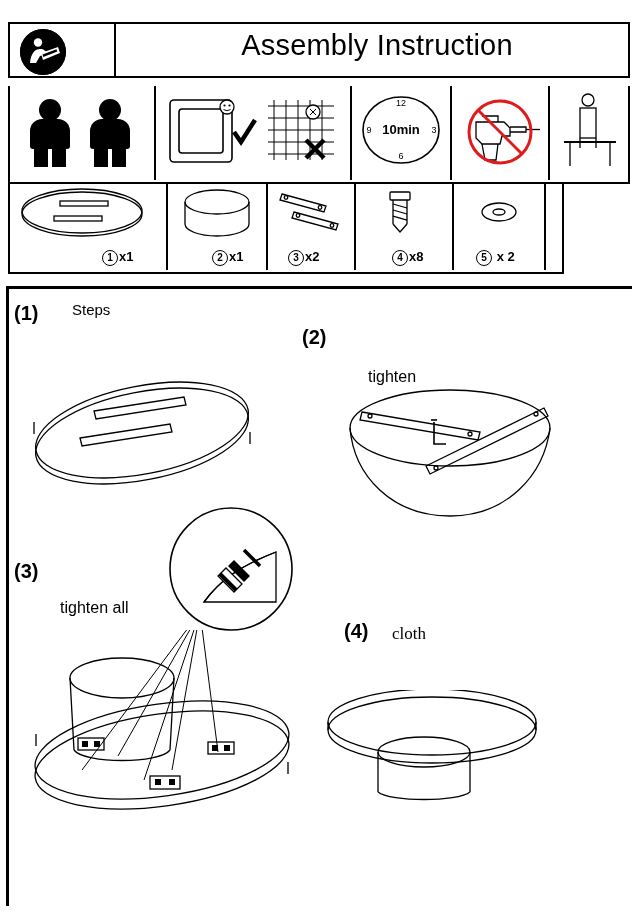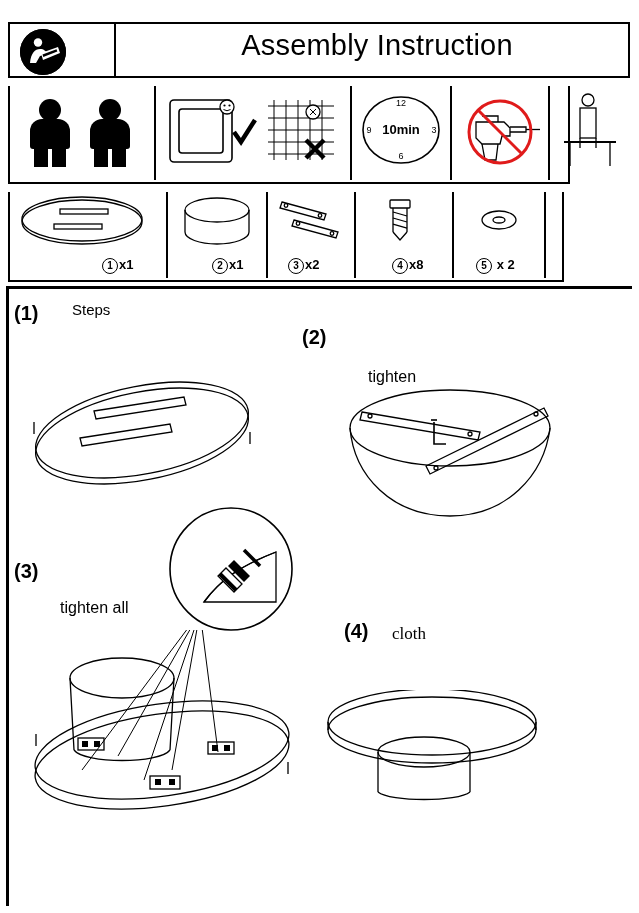--- a/index.html
+++ b/index.html
@@ -6,33 +6,33 @@
   body{width:639px;height:913px;font-family:"Liberation Sans",sans-serif;color:#000;position:relative;overflow:hidden;}
   .page{position:absolute;left:0;top:0;width:639px;height:913px;}
 
   
   .header{position:absolute;left:8px;top:22px;width:622px;height:56px;border:2px solid #000;box-sizing:border-box;}
   .header-badge{position:absolute;left:10px;top:5px;width:46px;height:46px;border-radius:50%;background:#000;}
   .header-divider{position:absolute;left:104px;top:0;width:2px;height:52px;background:#000;}
   .header-title{position:absolute;left:120px;top:5px;width:494px;text-align:center;font-size:29px;letter-spacing:.2px;}
 
   
-  .row1{position:absolute;left:8px;top:86px;width:562px;height:98px;border:2px solid #000;border-top:none;box-sizing:border-box;}
+  .row1{position:absolute;left:8px;top:86px;width:622px;height:98px;border:2px solid #000;border-top:none;box-sizing:border-box;}
   .cell{position:absolute;top:0;height:94px;box-sizing:border-box;}
   .cellsep{position:absolute;top:0;width:2px;height:94px;background:#000;}
 
   
   .person{position:absolute;}
   .p-head{position:absolute;width:22px;height:22px;border-radius:50%;background:#000;left:9px;top:0;}
   .p-body{position:absolute;left:0;top:20px;width:40px;height:30px;background:#000;border-radius:12px 12px 3px 3px;}
   .p-legL{position:absolute;left:4px;top:46px;width:14px;height:22px;background:#000;}
   .p-legR{position:absolute;left:22px;top:46px;width:14px;height:22px;background:#000;}
 
   
-  .row2{position:absolute;left:8px;top:192px;width:556px;height:90px;border:2px solid #000;border-top:none;box-sizing:border-box;padding-left:11px;}
+  .row2{position:absolute;left:8px;top:184px;width:556px;height:90px;border:2px solid #000;border-top:none;box-sizing:border-box;padding-left:11px;}
   .cell2{position:absolute;top:0;height:86px;box-sizing:border-box;}
   .cellsep2{position:absolute;top:0;width:2px;height:86px;background:#000;}
   .partlbl{position:absolute;bottom:4px;font-size:13px;font-weight:bold;white-space:nowrap;}
   .circnum{display:inline-block;border:1.4px solid #000;border-radius:50%;width:14px;height:14px;line-height:13px;text-align:center;font-size:10px;font-weight:bold;vertical-align:middle;margin-right:1px;}
 
   
   .mainrule{position:absolute;left:6px;top:286px;width:626px;height:3px;background:#000;}
   .leftrule{position:absolute;left:6px;top:286px;width:3px;height:620px;background:#000;}
 
   .step-num{position:absolute;font-size:20px;font-weight:bold;}

